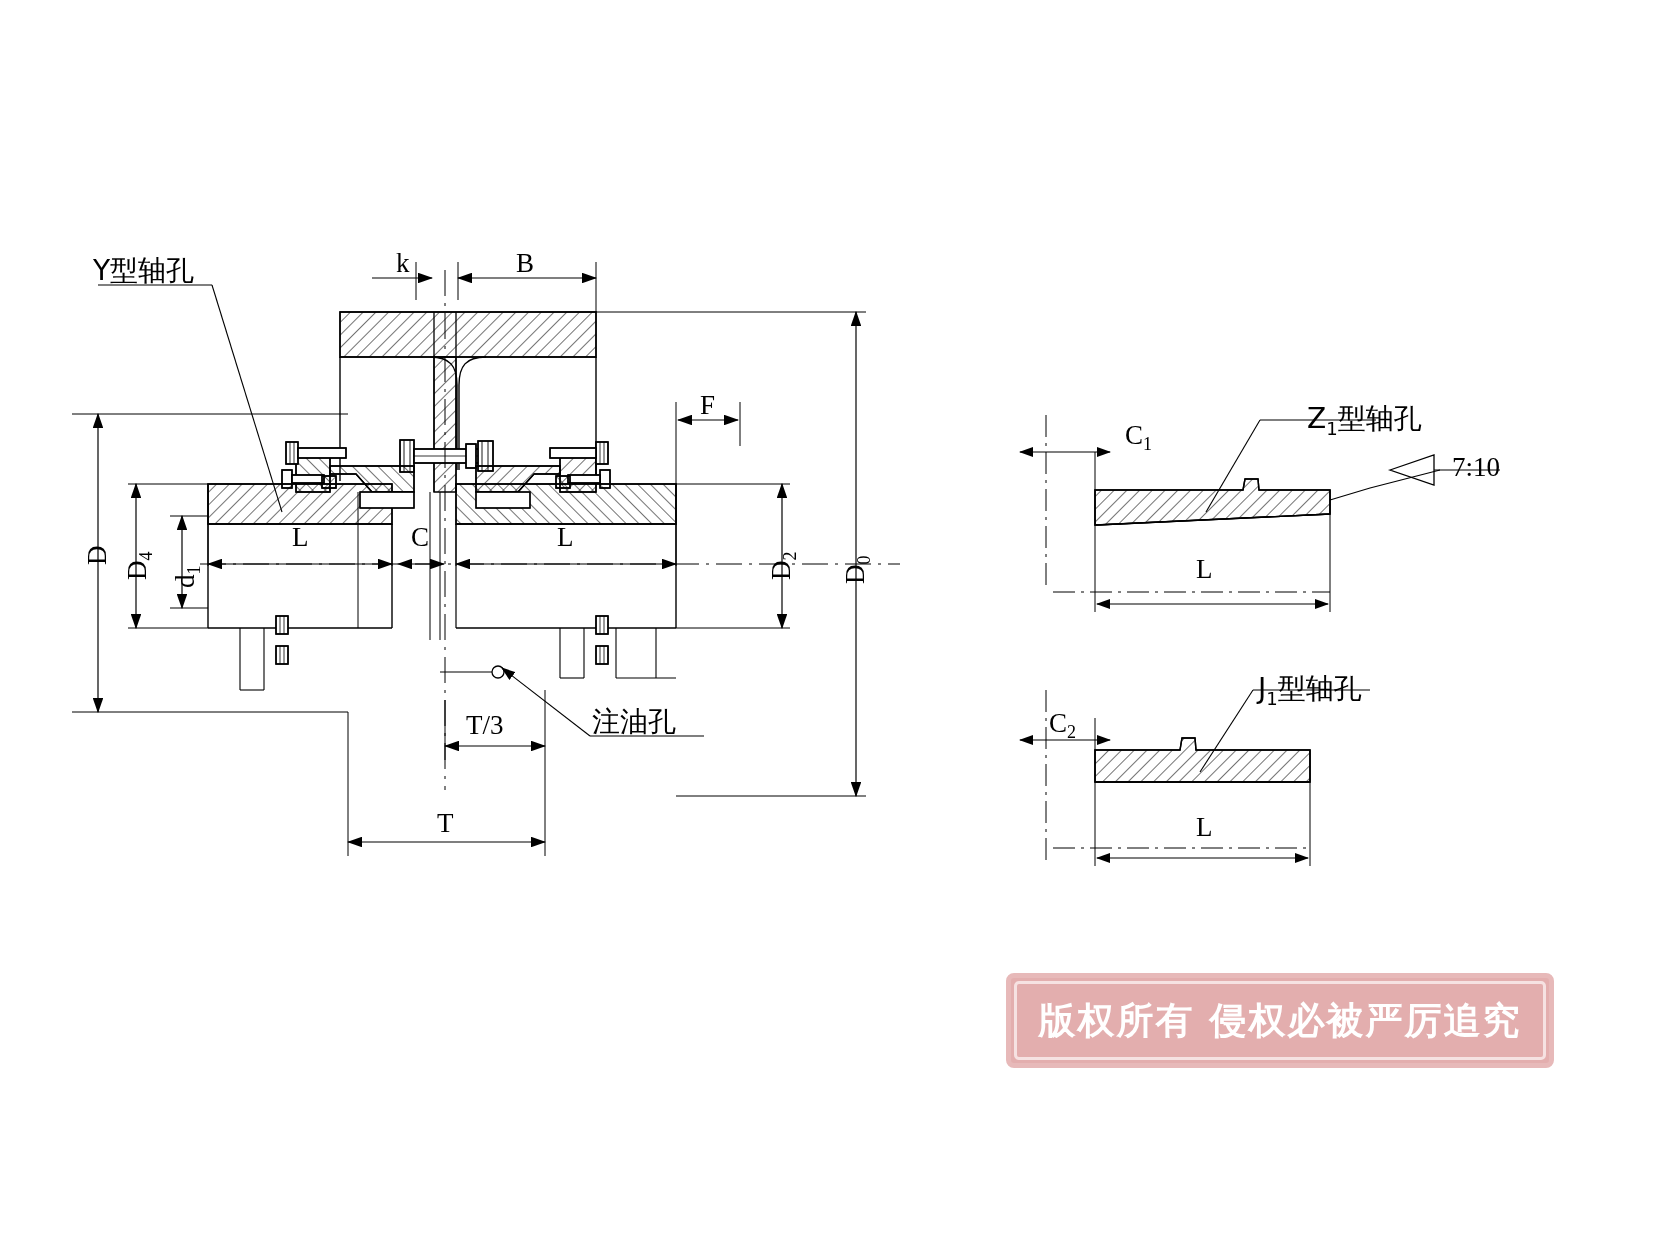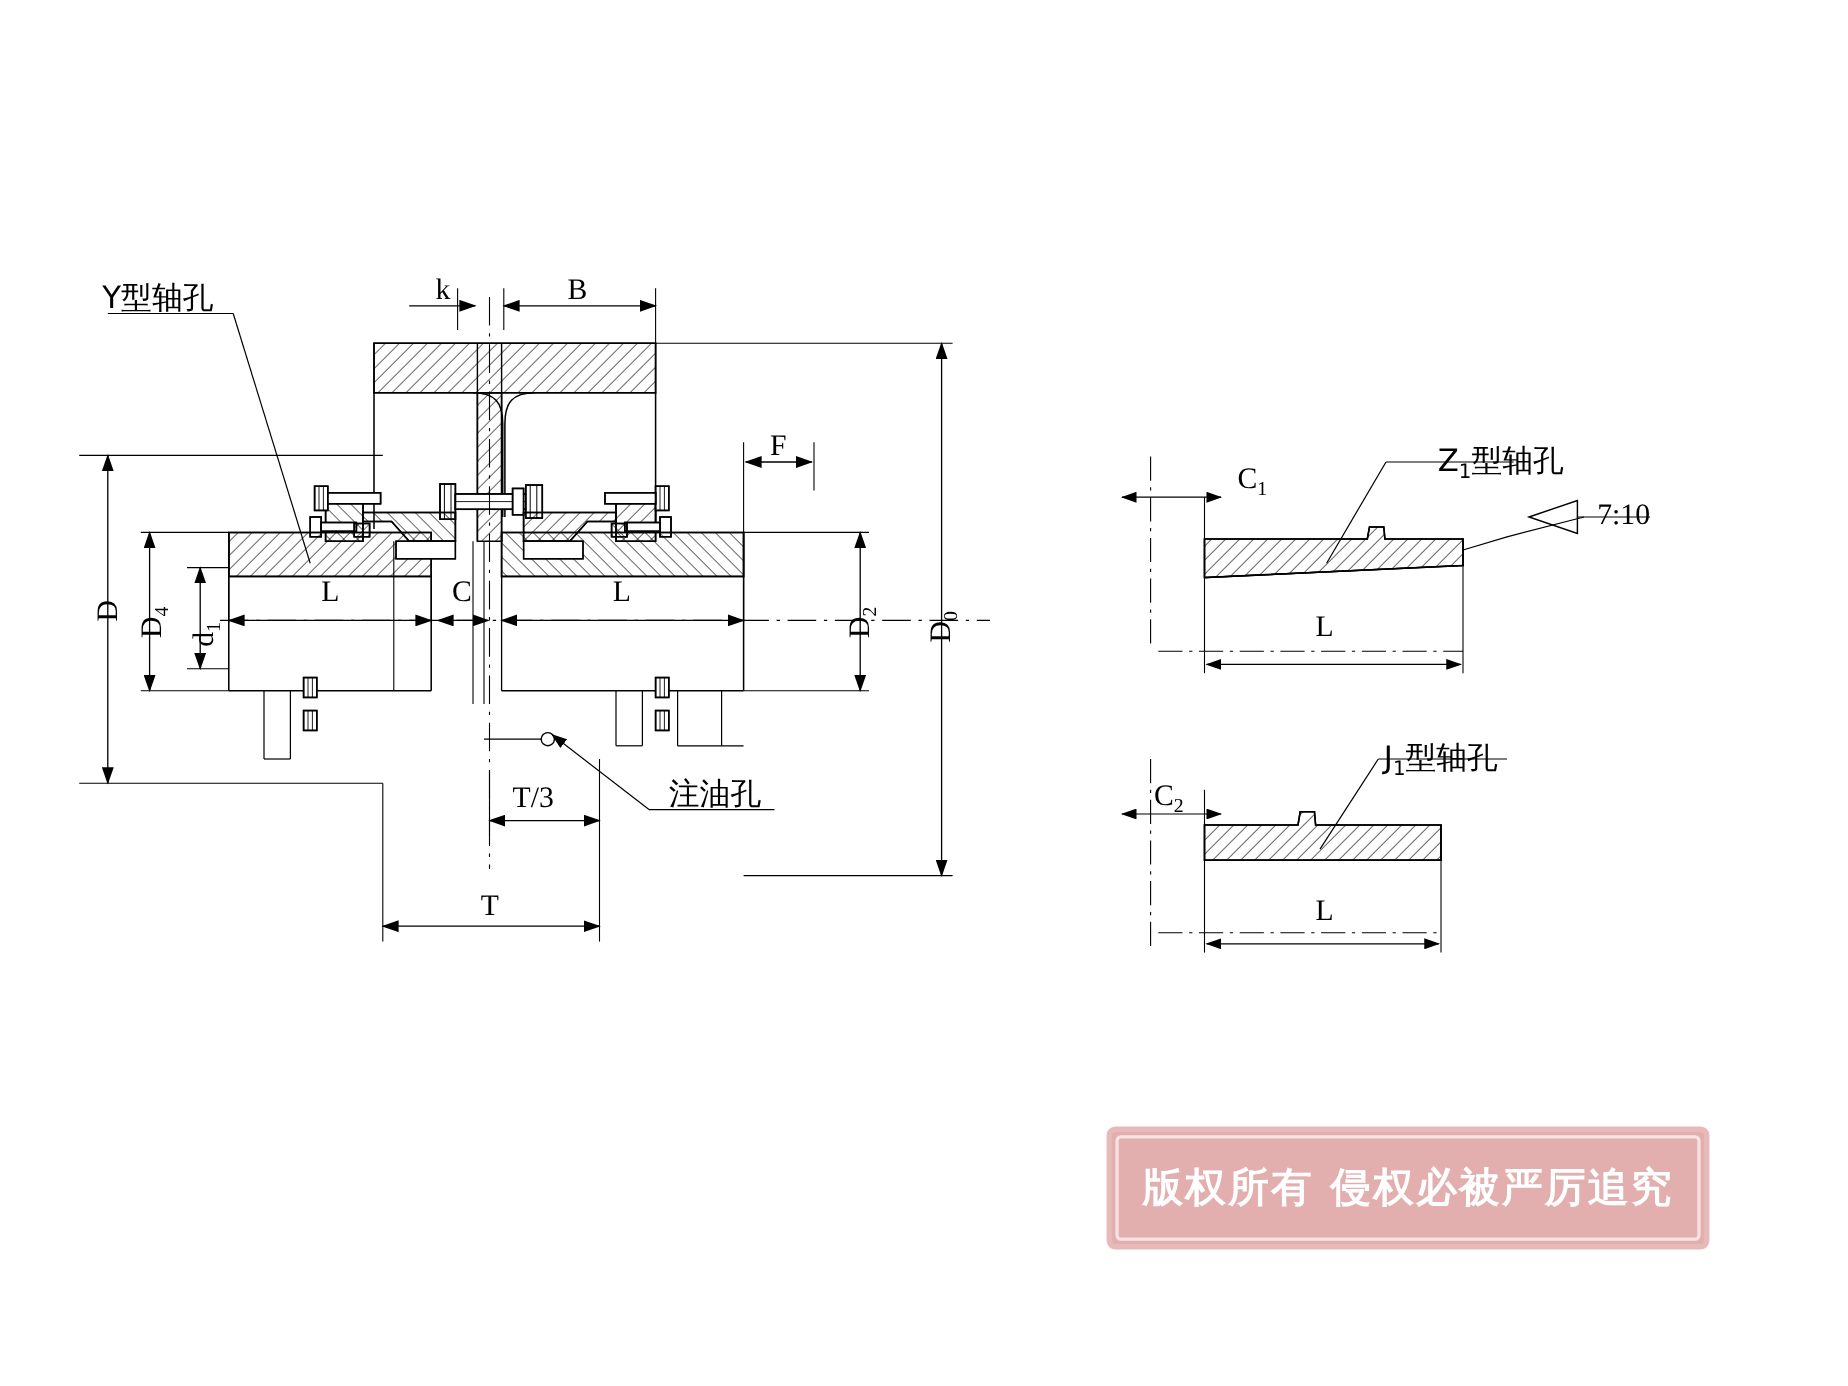--- a/index.html
+++ b/index.html
@@ -9,21 +9,21 @@
   .wm{position:absolute;left:300px;top:470px;width:1180px;height:260px;
       font-family:"Liberation Sans",sans-serif;font-weight:700;font-size:215px;
       letter-spacing:-4px;color:#cfdcec;opacity:.85;line-height:260px;
       user-select:none;pointer-events:none;}
   svg{position:absolute;left:0;top:0;}
   .lbl{position:absolute;font-family:"Liberation Serif","DejaVu Serif",serif;
        font-size:27px;color:#000;white-space:nowrap;}
   .lbl.cn{font-family:"DejaVu Sans","Liberation Sans",sans-serif;font-size:28px;font-weight:400;}
   .lbl.rot{transform-origin:0 0;}
   .sub{font-size:18px;vertical-align:sub;}
-  .banner{position:absolute;left:1006px;top:1024px;width:548px;height:112px;}
+  .banner{position:absolute;left:1006px;top:973px;width:548px;height:95px;}
   .banner .frame{position:absolute;inset:0;border:5px solid #e7b9b9;border-radius:8px;background:#e3aeae;}
   .banner .frame2{position:absolute;left:8px;top:8px;right:8px;bottom:8px;border:3px solid #f6e2e2;border-radius:5px;}
   .banner .txt{position:absolute;inset:0;display:flex;align-items:center;justify-content:center;
     font-family:"DejaVu Sans","Liberation Sans",sans-serif;font-size:37px;font-weight:700;color:#fff;letter-spacing:2px;}
 </style>
 </head>
 <body>
 
 <div class="stage">
 
@@ -287,21 +287,21 @@
   <div class="lbl rot" style="left:122px;top:580px;transform:rotate(-90deg);">D<span class="sub">4</span></div>
   <div class="lbl rot" style="left:170px;top:588px;transform:rotate(-90deg);">d<span class="sub">1</span></div>
   <div class="lbl rot" style="left:766px;top:580px;transform:rotate(-90deg);">D<span class="sub">2</span></div>
   <div class="lbl rot" style="left:840px;top:584px;transform:rotate(-90deg);">D<span class="sub">0</span></div>
 
   <div class="lbl" style="left:292px;top:522px;">L</div>
   <div class="lbl" style="left:411px;top:522px;">C</div>
   <div class="lbl" style="left:557px;top:522px;">L</div>
 
   <div class="lbl" style="left:466px;top:710px;">T/3</div>
-  <div class="lbl cn" style="left:608px;top:703px;">注油孔</div>
+  <div class="lbl cn" style="left:592px;top:703px;">注油孔</div>
   <div class="lbl" style="left:437px;top:808px;">T</div>
 
   <div class="lbl" style="left:1113px;top:420px;margin-left:12px;">C<span class="sub">1</span></div>
   <div class="lbl cn" style="left:1263px;top:400px;margin-left:44px;">Z<span class="sub">1</span>型轴孔</div>
   <div class="lbl" style="left:1452px;top:452px;">7:10</div>
   <div class="lbl" style="left:1196px;top:554px;">L</div>
 
   <div class="lbl" style="left:1049px;top:708px;">C<span class="sub">2</span></div>
   <div class="lbl cn" style="left:1258px;top:670px;">J<span class="sub">1</span>型轴孔</div>
   <div class="lbl" style="left:1196px;top:812px;">L</div>

